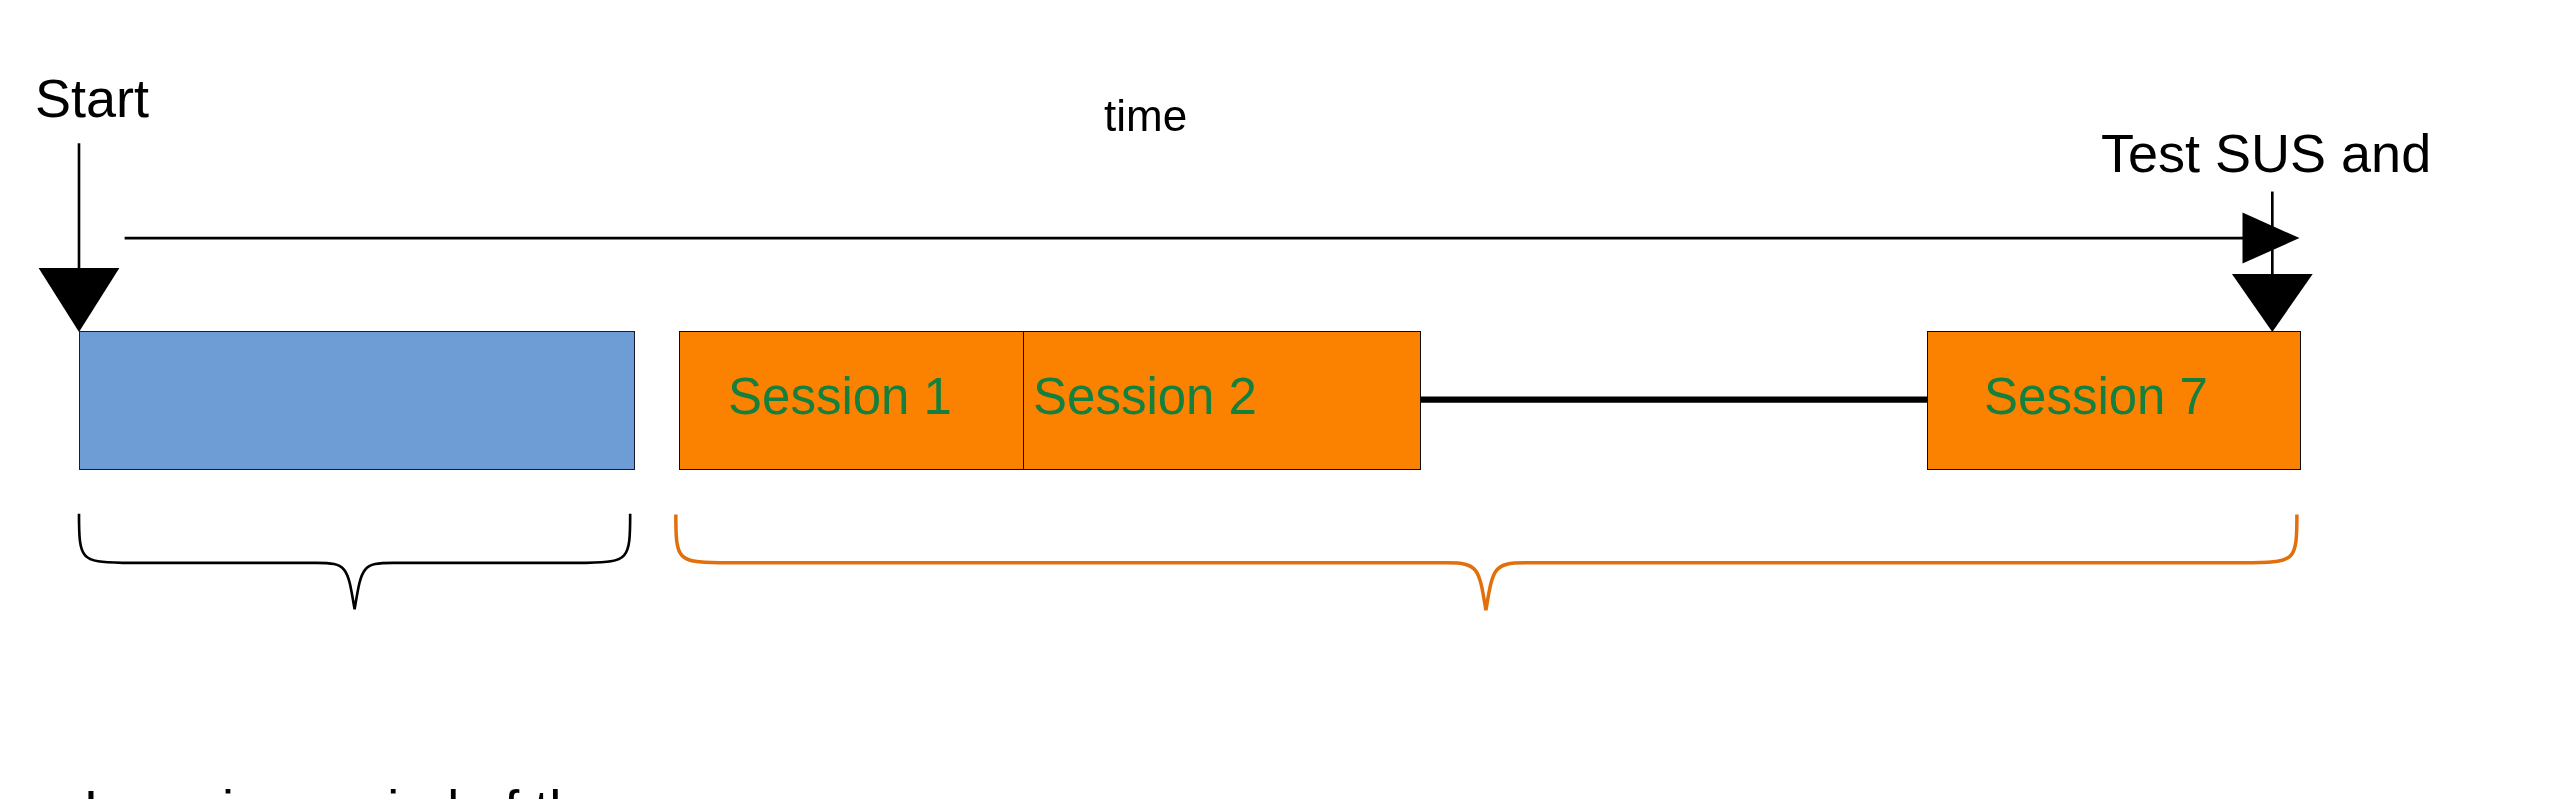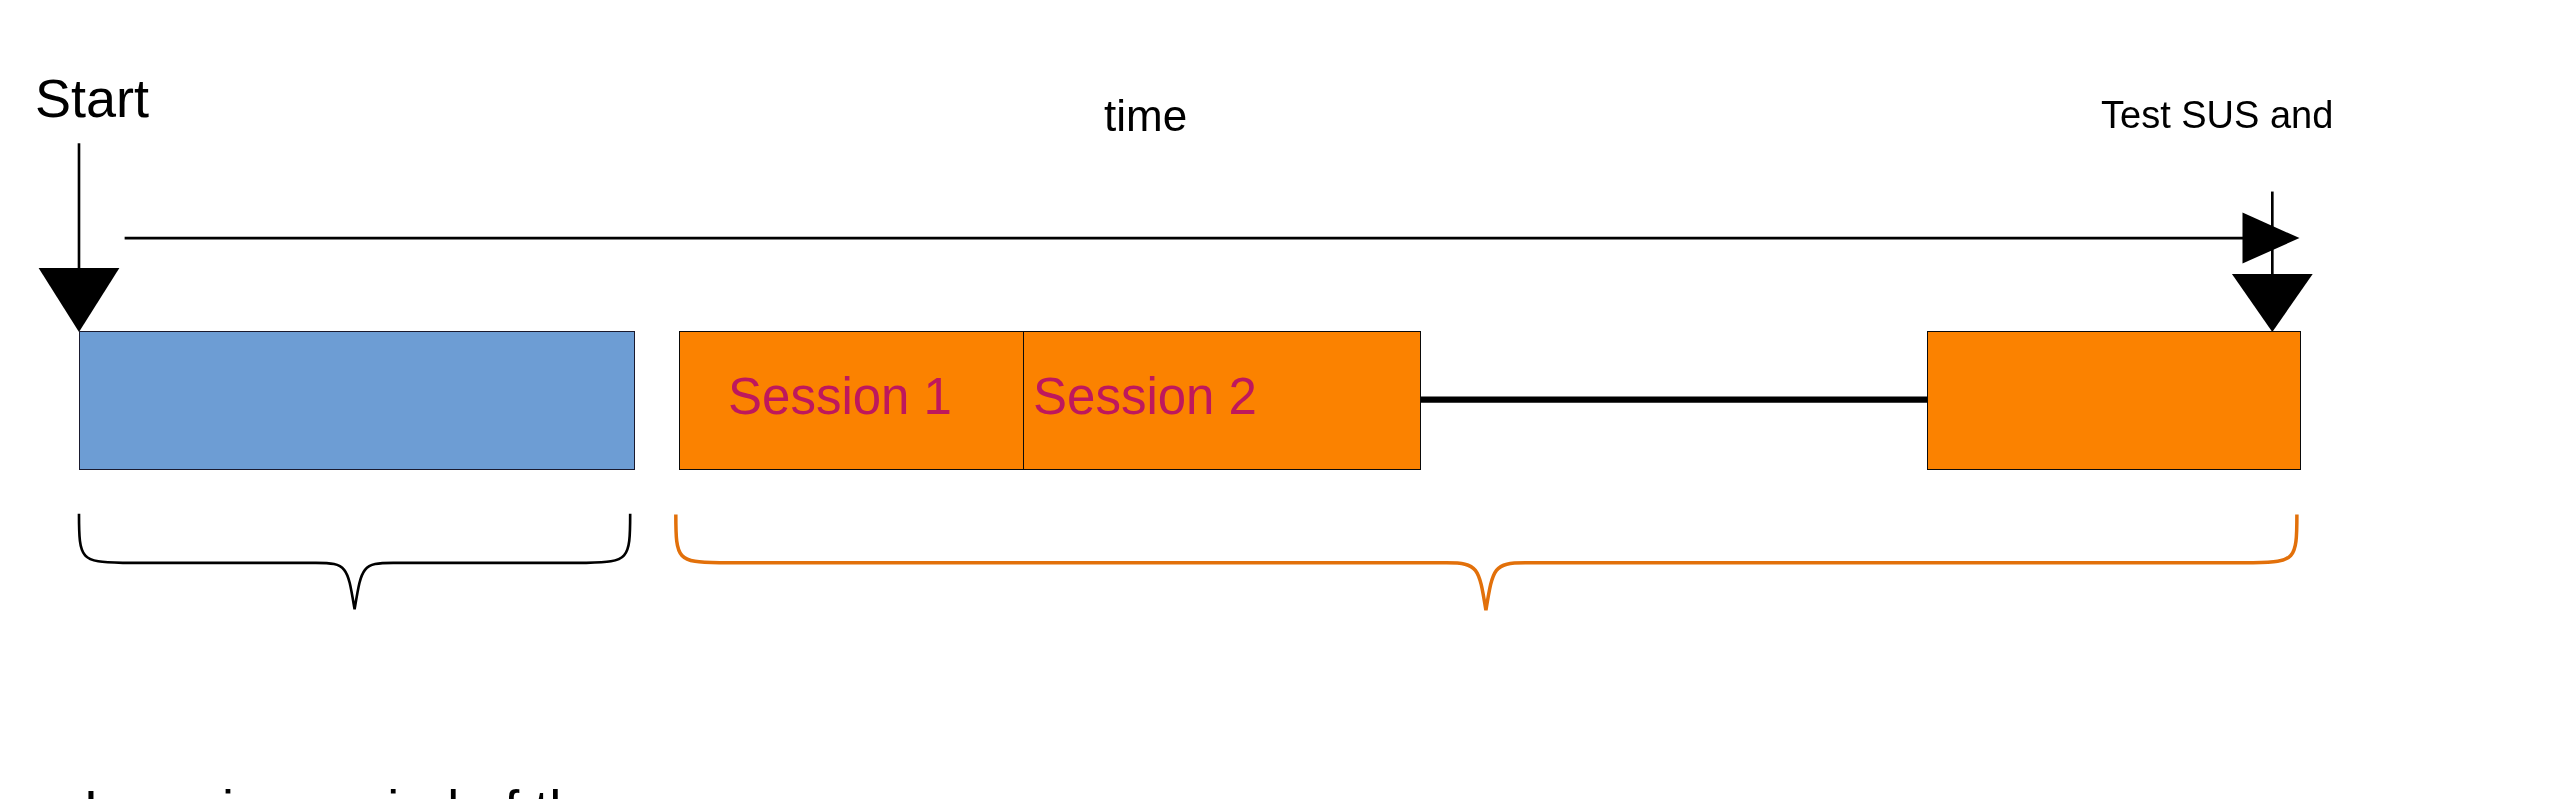--- a/index.html
+++ b/index.html
@@ -27,26 +27,26 @@
   .lbl {
     position: absolute;
     color: #000000;
     white-space: pre;
     line-height: 1.12;
     font-family: "Liberation Sans", sans-serif;
     text-align: right;
   }
   .lbl-start      { left: 35px;   top: 68px;  font-size: 54px; }
   .lbl-time       { left: 1104px; top: 91px; font-size: 44px; }
-  .lbl-test       { left: 2101px; top: 9px;   font-size: 38px; text-align: right; }
+  .lbl-test       { left: 2101px; top: 2px;   font-size: 54px; text-align: right; }
   .lbl-learning   { left: 84px;   top: 658px; font-size: 54px; }
   .lbl-interv     { left: 1231px; top: 660px; font-size: 54px; }
   .box-label {
     position: absolute;
-    color: #be185d;
+    color: #15803d;
     font-size: 51px;
     white-space: pre;
     font-family: "Liberation Sans", sans-serif;
   }
   .bar {
     position: absolute;
     box-sizing: border-box;
   }
   .bar-blue {
     left: 79px; top: 331px; width: 556px; height: 139px;
@@ -102,20 +102,21 @@
   </svg>
 
   <div class="bar bar-blue"></div>
 
   <div class="bar bar-orange sess1"></div>
   <div class="bar bar-orange sess2"></div>
   <div class="bar bar-orange sess7"></div>
 
   <div class="box-label sess1-label">Session 1</div>
   <div class="box-label sess2-label">Session 2</div>
+  <div class="box-label sess7-label">Session 7</div>
 
   <div class="lbl lbl-start">Start</div>
 
   <div class="lbl lbl-time">time</div>
 
   <div class="lbl lbl-test">
     <div>Test SUS and</div>
   </div>
 
   <div class="lbl lbl-learning">

